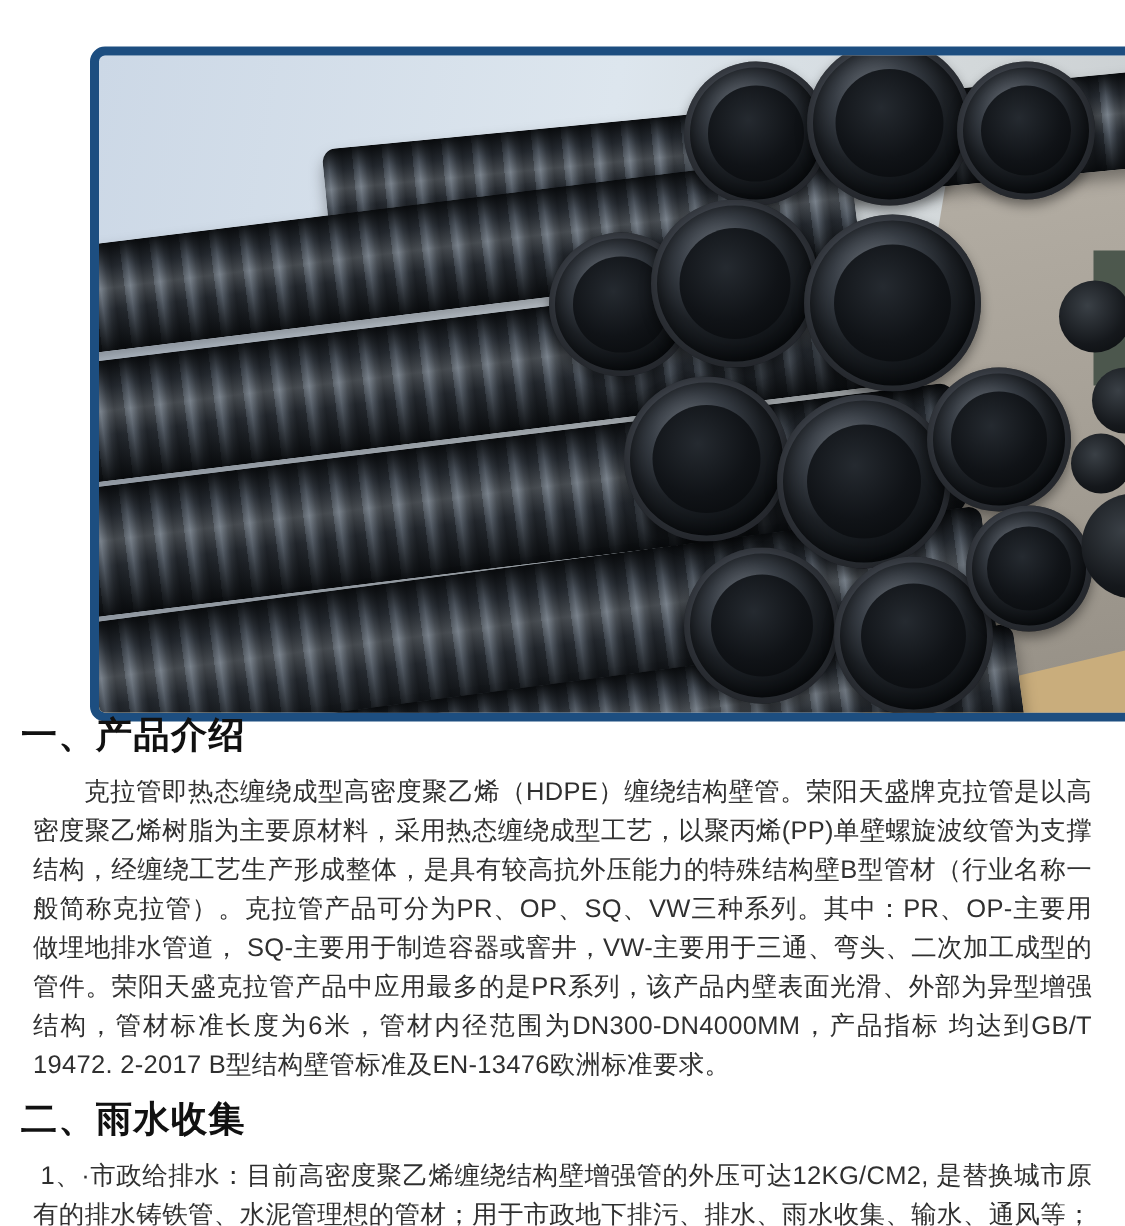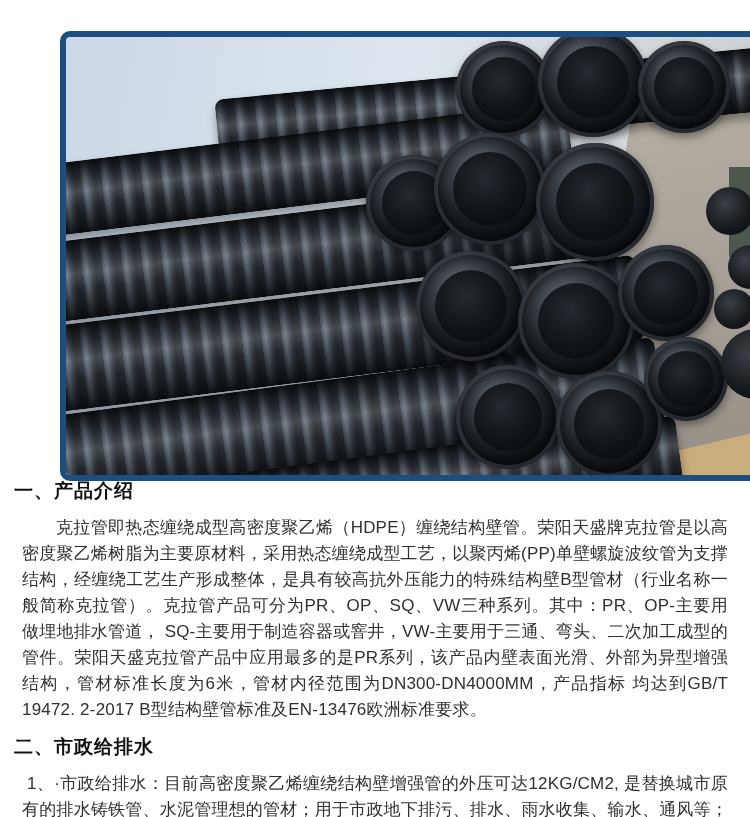--- a/index.html
+++ b/index.html
@@ -53,21 +53,21 @@
   .blob{
     position:absolute;border-radius:50%;
     background:radial-gradient(circle at 40% 35%,#3a4046,#15181c 60%,#090b0d 100%);
   }
   
   .content{
     position:absolute;left:0;top:465px;width:750px;box-sizing:border-box;
     padding:14px 10px 0 10px;
   }
   h2.sec{
-    font-size:19px;line-height:24px;font-weight:bold;color:var(--heading-text);
+    font-size:24px;line-height:24px;font-weight:bold;color:var(--heading-text);
     margin:0 0 3px 4px;letter-spacing:1px;
   }
   h2.sec + h2.sec, p.body + h2.sec{margin-top:3px;}
   p.body{
     font-size:17px;line-height:26px;color:var(--body-text);margin:12px;
     white-space:pre-wrap;text-align:justify;letter-spacing:.2px;
   }
   .para-indent{text-indent:2em;}
   .watermark{
     position:absolute;right:10px;top:824px;
@@ -107,17 +107,17 @@
 
   <div class="blob" style="left:640px;top:150px;width:48px;height:48px;"></div>
   <div class="blob" style="left:662px;top:208px;width:44px;height:44px;"></div>
   <div class="blob" style="left:648px;top:252px;width:40px;height:40px;"></div>
   <div class="blob" style="left:655px;top:292px;width:70px;height:70px;"></div>
 </figure>
 
 <section class="content">
   <h2 class="sec">一、产品介绍</h2>
   <p class="body para-indent">克拉管即热态缠绕成型高密度聚乙烯（HDPE）缠绕结构壁管。荣阳天盛牌克拉管是以高密度聚乙烯树脂为主要原材料，采用热态缠绕成型工艺，以聚丙烯(PP)单壁螺旋波纹管为支撑结构，经缠绕工艺生产形成整体，是具有较高抗外压能力的特殊结构壁B型管材（行业名称一般简称克拉管）。克拉管产品可分为PR、OP、SQ、VW三种系列。其中：PR、OP-主要用做埋地排水管道， SQ-主要用于制造容器或窨井，VW-主要用于三通、弯头、二次加工成型的管件。荣阳天盛克拉管产品中应用最多的是PR系列，该产品内壁表面光滑、外部为异型增强结构，管材标准长度为6米，管材内径范围为DN300-DN4000MM，产品指标 均达到GB/T 19472. 2-2017 B型结构壁管标准及EN-13476欧洲标准要求。</p>
-  <h2 class="sec">二、市政给排水</h2>
+  <h2 class="sec">二、雨水收集</h2>
   <p class="body"> 1、·市政给排水：目前高密度聚乙烯缠绕结构壁增强管的外压可达12KG/CM2, 是替换城市原有的排水铸铁管、水泥管理想的管材；用于市政地下排污、排水、雨水收集、输水、通风等；用于将液体和气体物质排放到河流或者海中。</p>
 </section>
 
 <div class="watermark">www.zgxjjypt.com</div>
 
 </body></html>

